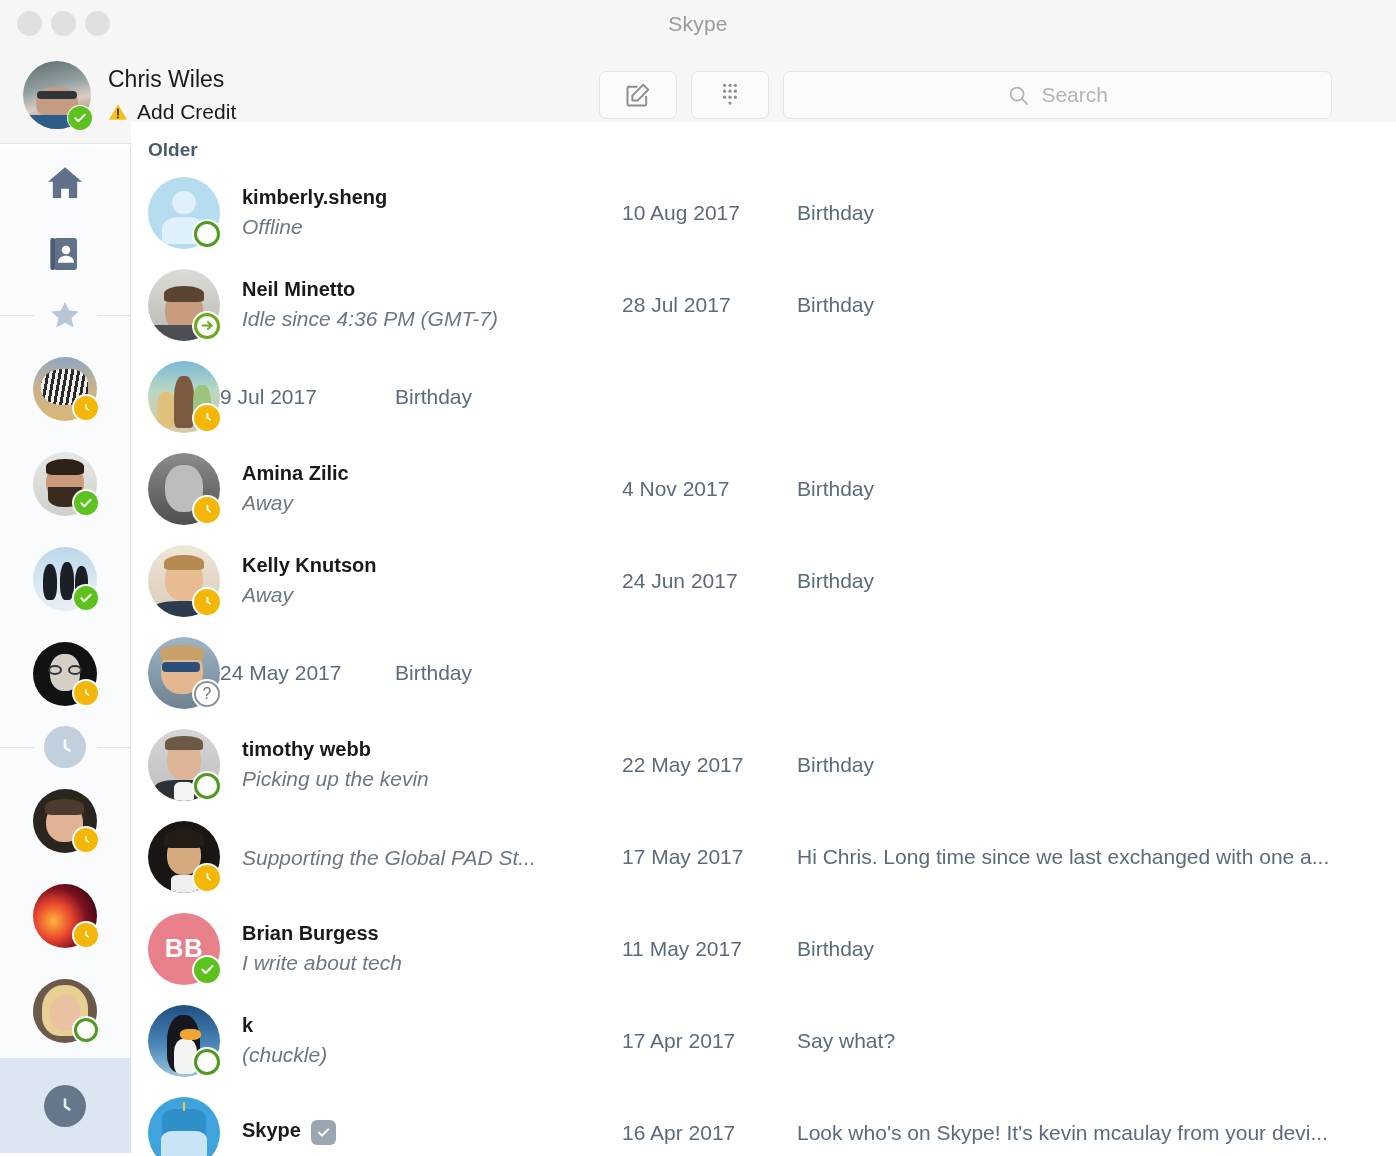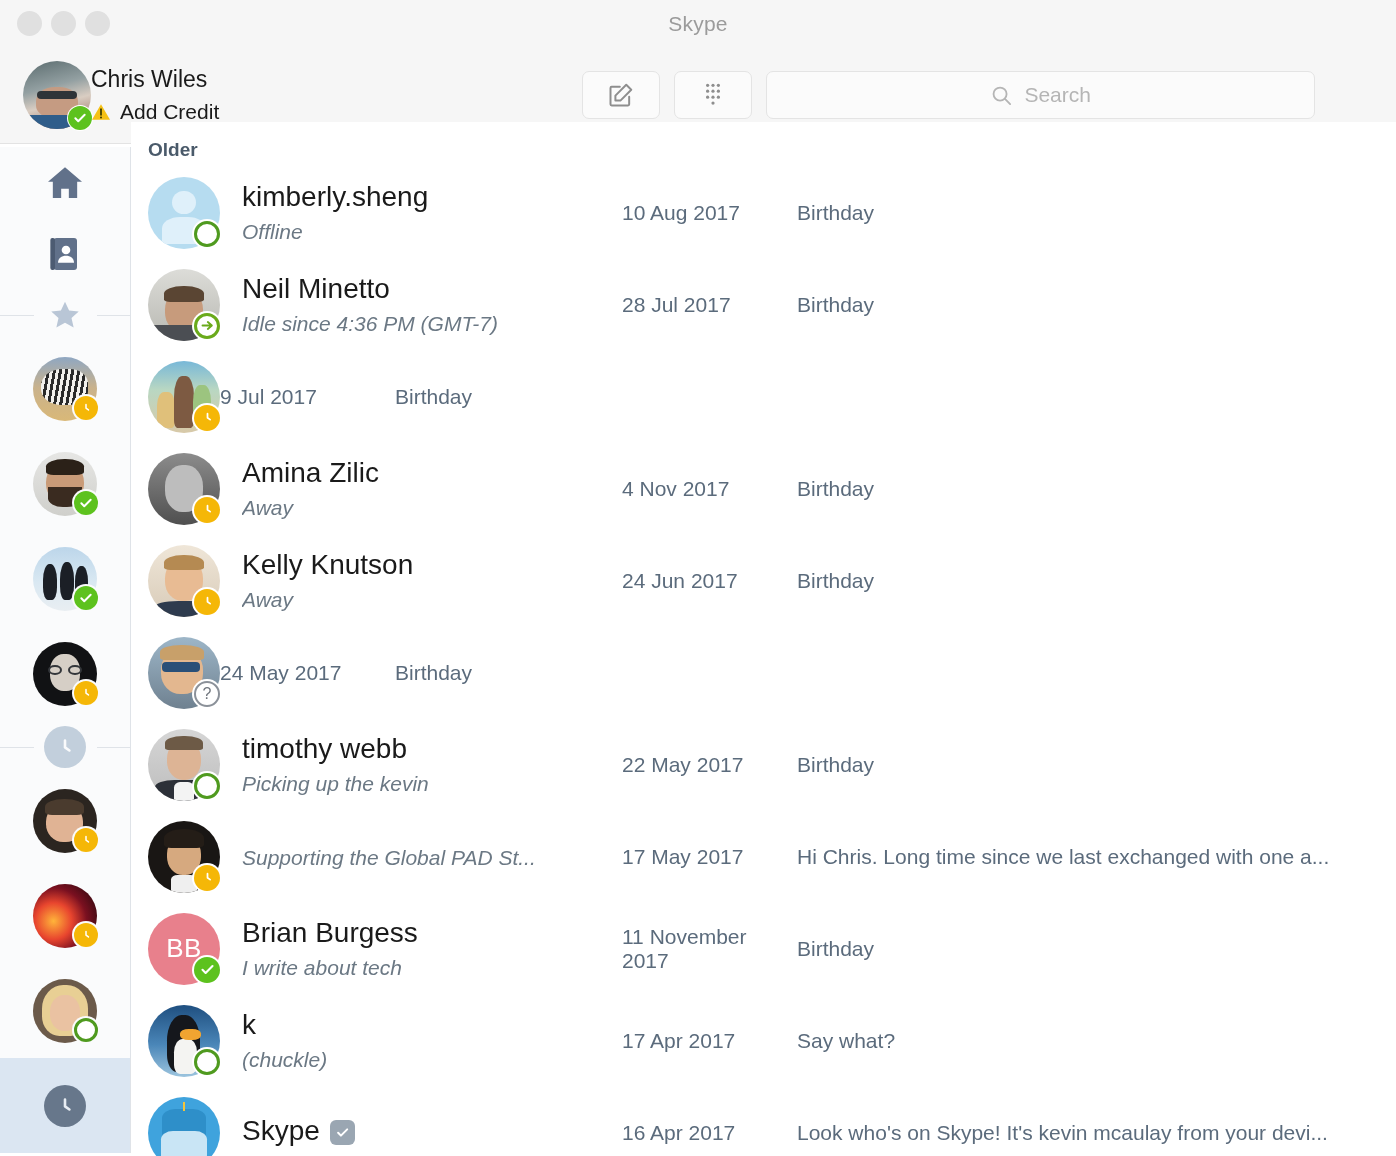--- a/index.html
+++ b/index.html
@@ -50,21 +50,21 @@
   }
   .badge {
     position: absolute; border-radius: 50%;
     display: flex; align-items: center; justify-content: center;
     background: #fff;
   }
   .me-badge { right: -2px; bottom: -2px; width: 26px; height: 26px; }
   .me-badge .circ { width: 24px; height: 24px; border-radius: 50%; background: #5dc21e;
       display:flex;align-items:center;justify-content:center; }
   .me-badge svg { width: 14px; height: 14px; }
-  .me-text { margin-left: 0; }
+  .me-text { margin-left: 17px; }
   .me-name { font-size: 23px; color: #1a1a1a; font-weight: 400; line-height: 1.15; }
   .me-credit { display: flex; align-items: center; gap: 9px; margin-top: 7px; }
   .warn-tri { width: 20px; height: 18px; position: relative; }
   .credit-label { font-size: 21px; color: #1a1a1a; }
 
   .toolbar { display: flex; align-items: center; gap: 14px; margin-left: 363px; }
   .tb-btn {
     width: 78px; height: 48px; border: 1px solid #e4e4e4; border-radius: 7px;
     background: #fbfbfb; display: flex; align-items: center; justify-content: center;
   }
@@ -132,21 +132,21 @@
   }
   .rb-inner { width: 26px; height: 26px; border-radius: 50%; display:flex; align-items:center; justify-content:center; }
   .rb-online { background: #5dc21e; }
   .rb-away { background: #f5b707; }
   .rb-offline { background: #fff; border: 3px solid #4f9a1f; }
   .rb-idle { background: #fff; border: 3px solid #6aaa1b; }
   .rb-pending { background: #fff; border: 2px solid #8b9199; }
   .rb-inner svg { width: 15px; height: 15px; }
 
   .row-main { width: 380px; margin-left: 22px; }
-  .row-name { font-size: 28px; color: #1a1a1a; line-height: 1.3; white-space: nowrap; }
+  .row-name { font-size: 20px; color: #1a1a1a; line-height: 1.3; white-space: nowrap; font-weight: bold; }
   .row-mood {
     font-size: 21px; color: #6b7884; font-style: italic; line-height: 1.35;
     margin-top: 3px; white-space: nowrap; overflow: hidden; text-overflow: ellipsis;
     max-width: 370px;
   }
   .row-date { width: 175px; font-size: 21px; color: #5b6b7c; flex: 0 0 175px; }
   .row-prev {
     flex: 1 1 auto; font-size: 21px; color: #5b6b7c;
     white-space: nowrap; overflow: hidden; text-overflow: ellipsis; padding-right: 14px;
   }
@@ -544,35 +544,35 @@
         <div class="row-main">
           <div class="row-mood">Supporting the Global PAD St...</div>
         </div>
         <div class="row-date">17 May 2017</div>
         <div class="row-prev">Hi Chris. Long time since we last exchanged with one a...</div>
       </div>
 
       <div class="row">
         <div class="row-av">
           <div class="pic" style="background:#e8808c;display:flex;align-items:center;justify-content:center;">
-            <span style="color:#fff;font-size:26px;font-weight:normal;letter-spacing:.5px;">BB</span>
+            <span style="color:#fff;font-size:26px;font-weight:bold;letter-spacing:.5px;">BB</span>
           </div>
           <div class="row-badge">
             <div class="rb-inner rb-online">
               <svg viewBox="0 0 24 24">
                 <path d="M4 12.5l5 5L20 6.5" fill="none" stroke="#fff" stroke-width="3.4" stroke-linecap="round" stroke-linejoin="round"></path>
               </svg>
             </div>
           </div>
         </div>
         <div class="row-main">
           <div class="row-name">Brian  Burgess</div>
           <div class="row-mood">I write about tech</div>
         </div>
-        <div class="row-date">11 November 2017</div>
+        <div class="row-date">11 May 2017</div>
         <div class="row-prev">Birthday</div>
       </div>
 
       <div class="row">
         <div class="row-av">
           <div class="pic" style="background:linear-gradient(180deg,#1f4f80 0%,#4a86b8 55%,#9cc4de 100%);">
             <div style="position:absolute;left:26%;top:14%;width:46%;height:80%;background:#15171c;border-radius:44% 44% 30% 30%;"></div>
             <div style="position:absolute;left:36%;top:48%;width:32%;height:48%;background:#f4f4f2;border-radius:38% 38% 26% 26%;"></div>
             <div style="position:absolute;left:44%;top:34%;width:30%;height:16%;background:#f0a431;border-radius:40%;"></div>
           </div>

